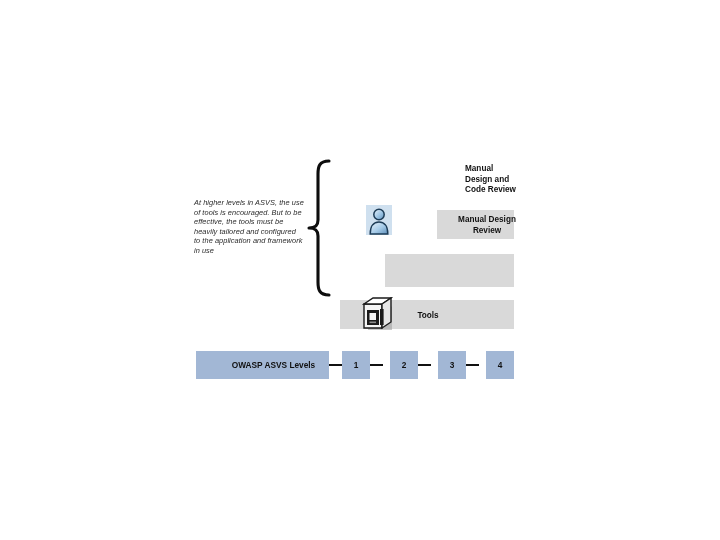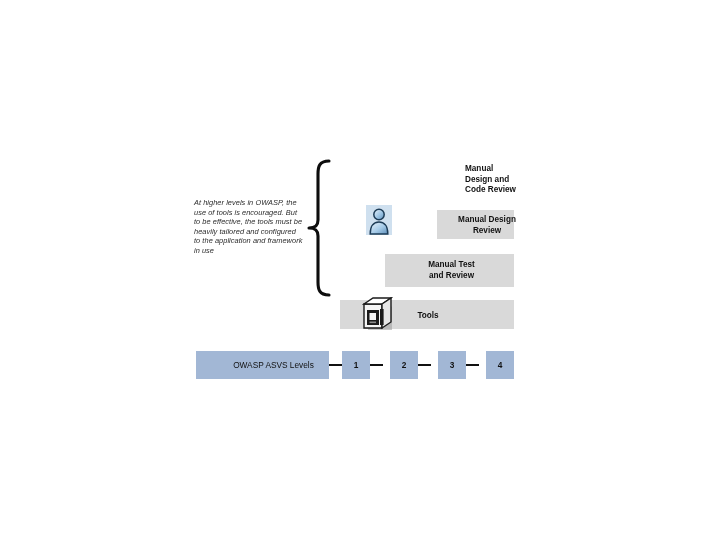--- a/index.html
+++ b/index.html
@@ -121,21 +121,21 @@
     width: 133px;
     height: 28px;
     background: #a2b7d5;
     box-sizing: border-box;
   }
   .level-bar-main span {
     position: absolute;
     left: 0; right: 0;
     top: 9px;
     text-align: center;
-    font-weight: normal;
+    font-weight: bold;
     font-size: 8.3px;
     color: #111111;
     padding-left: 22px;
   }
   .level-box {
     position: absolute;
     top: 351px;
     width: 28px;
     height: 28px;
     background: #a2b7d5;
@@ -165,39 +165,37 @@
   #conn-0 { left: 329px; }
   #conn-1 { left: 370px; }
   #conn-2 { left: 418px; }
   #conn-3 { left: 466px; }
 </style>
 </head>
 <body>
 
 <div class="canvas">
 
-  <div class="note">At higher levels in OWASP, the use of tools is encouraged. But to be effective, the tools must be heavily tailored and configured to the application and framework in use</div>
+  <div class="note">At higher levels in ASVS, the use of tools is encouraged. But to be effective, the tools must be heavily tailored and configured to the application and framework in use</div>
 
   <div class="brace">
     <svg width="30" height="140" viewBox="0 0 30 140" aria-hidden="true">
       <path d="M24 3 C14 3 13 9 13 16 L13 62 C13 68 10 70 4 70 C10 70 13 72 13 78 L13 124 C13 131 14 137 24 137" fill="none" stroke="#0d0d0d" stroke-width="3.1" stroke-linecap="round" stroke-linejoin="round"></path>
     </svg>
   </div>
 
   <div class="plain-label" id="lbl-code-review">Manual
 Design and
 Code Review</div>
 
   <div class="bar" id="bar-design-review"></div>
   <div class="bar-label" id="lbl-design-review">Manual Design
 Review</div>
 
   <div class="bar" id="bar-manual-test"></div>
-  <div class="bar-label" id="lbl-manual-test">Manual Test
-and Review</div>
 
   <div class="bar" id="bar-tools"></div>
   <div class="bar-label" id="lbl-tools">Tools</div>
 
   <div class="icon-person">
     <svg width="26" height="30" viewBox="0 0 26 30" aria-hidden="true">
       <rect x="0" y="0" width="26" height="30" fill="#cfe0ef"></rect>
       <defs>
         <linearGradient id="gHead" x1="0" y1="0" x2="1" y2="1">
           <stop offset="0%" stop-color="#eaf3fb"></stop>

